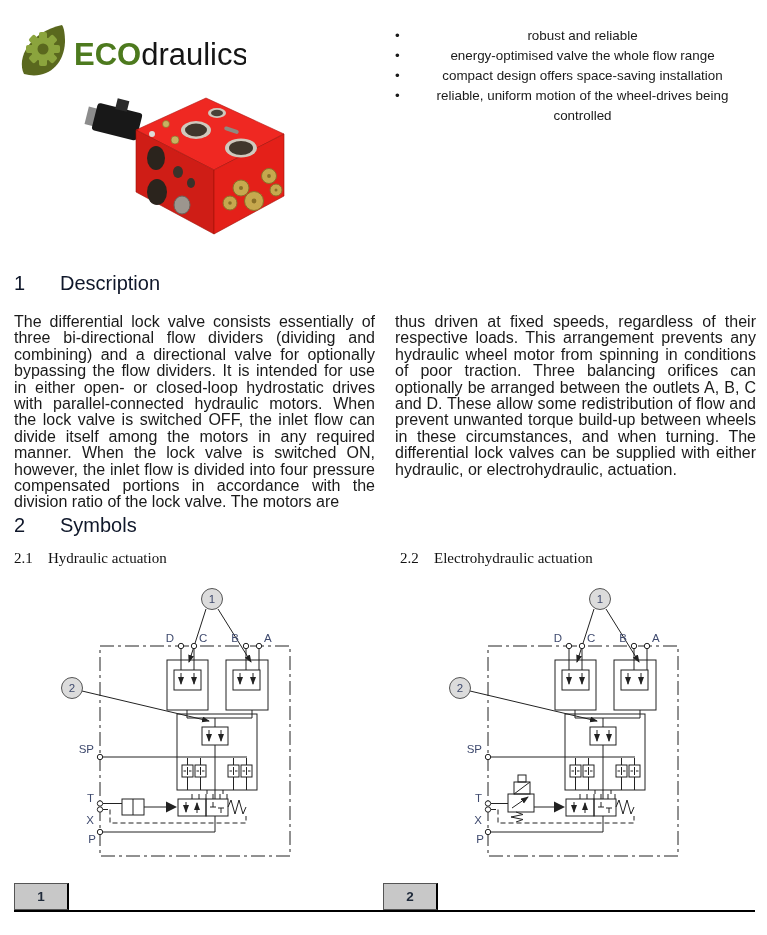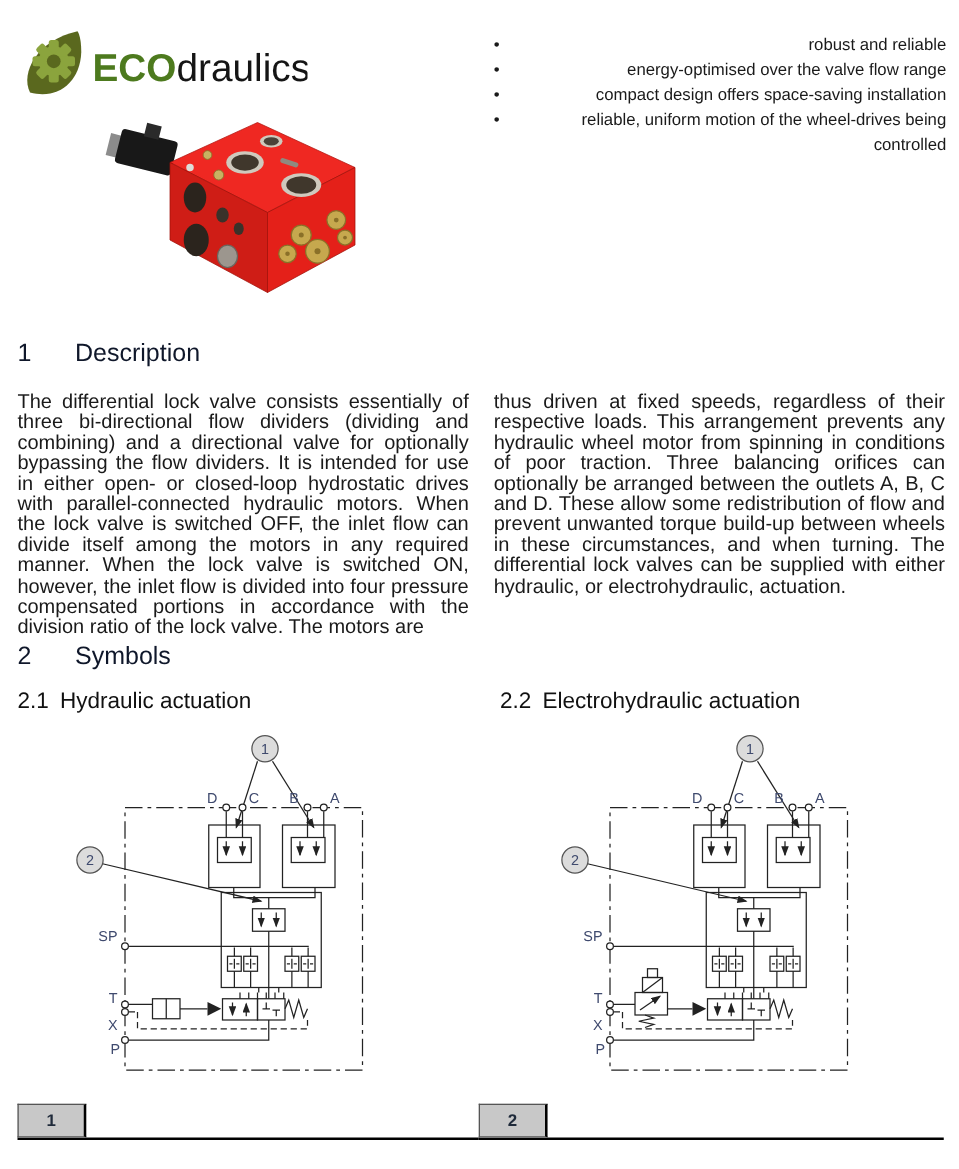--- a/index.html
+++ b/index.html
@@ -3,26 +3,26 @@
 <meta charset="utf-8">
 <style>
   html,body{margin:0;padding:0;}
   body{
     width:767px;height:935px;background:#ffffff;position:relative;
     font-family:"Liberation Sans",sans-serif;color:#1a1a1a;overflow:hidden;
   }
   .abs{position:absolute;}
   
   .features{list-style:none;margin:0;padding:0;font-size:13.4px;line-height:20px;}
-  .features li{padding-left:13px;position:relative;text-align:right;}
+  .features li{padding-left:13px;position:relative;text-align:center;}
   .features li::before{content:"\2022";position:absolute;left:0;top:0;}
   
   .h1{font-size:20px;font-weight:400;color:#0f172a;}
   .h1 .num{display:inline-block;width:46px;}
-  .h3{font-size:18px;font-weight:400;color:#111;}
+  .h3{font-size:15px;font-weight:400;color:#111;font-family:Liberation Serif, serif;}
   .h3 .num{display:inline-block;width:34px;}
   
   .col{width:361px;font-size:16px;line-height:16.4px;text-align:justify;margin:0;}
   
   .legend{position:absolute;display:flex;height:27px;border-bottom:2px solid #000;align-items:stretch;}
   .legend-num{width:52px;background:#c8c8c8;border:1px solid #555;border-right:2px solid #000;
     display:flex;align-items:center;justify-content:center;font-weight:bold;font-size:13.5px;color:#1f2a3a;}
   .legend-text{flex:1;display:flex;align-items:center;padding-left:13px;font-size:13.4px;}
   svg text{font-family:"Liberation Sans",sans-serif;}
 </style>
@@ -84,21 +84,21 @@
         <circle cx="176" cy="117" r="2.4"></circle>
         <circle cx="152" cy="119" r="1.8"></circle>
       <circle cx="191" cy="92" r="1.9"></circle>
         <circle cx="198" cy="106" r="1.5"></circle>
     </g>
   </g>
 </svg>
 
 <ul class="features abs" style="left:395px;top:26px;width:362px">
   <li>robust and reliable</li>
-  <li>energy-optimised over the valve flow range</li>
+  <li>energy-optimised valve the whole flow range</li>
   <li>compact design offers space-saving installation</li>
   <li>reliable, uniform motion of the wheel-drives being controlled</li>
 </ul>
 
 <div class="h1 abs" style="left:14px;top:272px">
   <span class="num">1</span><span>Description</span>
 </div>
 <p class="col abs" style="left:14px;top:314px">The differential lock valve consists essentially of three bi-directional flow dividers (dividing and combining) and a directional valve for optionally bypassing the flow dividers. It is intended for use in either open- or closed-loop hydrostatic drives with parallel-connected hydraulic motors. When the lock valve is switched OFF, the inlet flow can divide itself among the motors in any required manner. When the lock valve is switched ON, however, the inlet flow is divided into four pressure compensated portions in accordance with the division ratio of the lock valve. The motors are</p>
 <p class="col abs" style="left:395px;top:314px">thus driven at fixed speeds, regardless of their respective loads. This arrangement prevents any hydraulic wheel motor from spinning in conditions of poor traction. Three balancing orifices can optionally be arranged between the outlets A, B, C and D. These allow some redistribution of flow and prevent unwanted torque build-up between wheels in these circumstances, and when turning. The differential lock valves can be supplied with either hydraulic, or electrohydraulic, actuation.</p>
 

